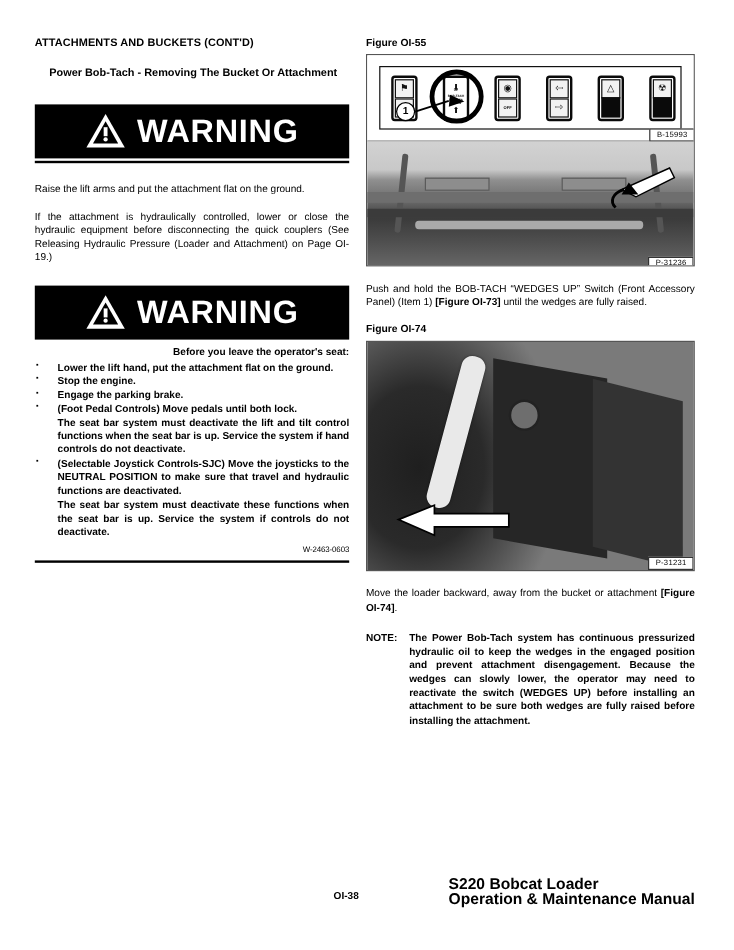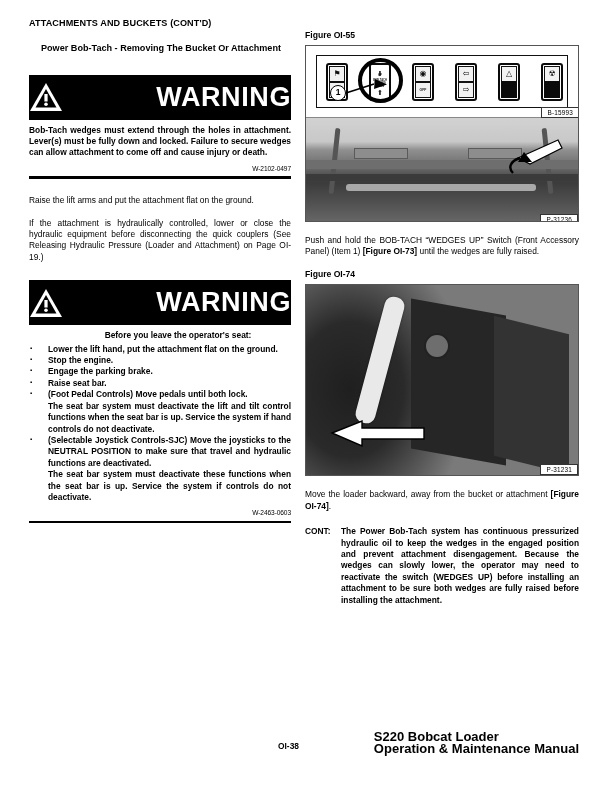--- a/index.html
+++ b/index.html
@@ -19,21 +19,21 @@
     position: absolute;
     left: 0; top: 0;
     width: 612px;
     height: 792px;
   }
 
   
   .col-left {
     position: absolute;
     left: 29px;
-    top: 18px;
+    top: 30px;
     width: 262px;
   }
   .col-right {
     position: absolute;
     left: 305px;
     top: 30px;
     width: 274px;
   }
 
   
@@ -54,21 +54,21 @@
 
   
   .warning-block {
     margin: 0 0 16px 0;
   }
   .warning-bar {
     background: #000000;
     height: 45px;
     display: flex;
     align-items: center;
-    justify-content: space-between;
+    justify-content: center;
     gap: 9px;
   }
   .warn-tri {
     display: block;
   }
   .warning-word {
     color: #ffffff;
     font-size: 27px;
     font-weight: bold;
     letter-spacing: .6px;
@@ -314,66 +314,59 @@
 </head>
 <body>
 
 <div class="page">
 
   <div class="col-left">
 
     <div class="section-title">ATTACHMENTS AND BUCKETS (CONT'D)</div>
 
     <div class="sub-title">Power Bob-Tach - Removing The Bucket Or Attachment</div>
+
+    <div class="warning-block">
+      <div class="warning-bar">
+        <svg class="warn-tri" width="34" height="30" viewBox="0 0 34 30">
+          <polygon points="17,1 33,29 1,29" fill="#ffffff"></polygon>
+          <polygon points="17,7 27.5,25.5 6.5,25.5" fill="#000000"></polygon>
+          <rect x="15.4" y="12" width="3.2" height="7.5" fill="#ffffff"></rect>
+          <circle cx="17" cy="22.2" r="1.8" fill="#ffffff"></circle>
+        </svg>
+        <span class="warning-word">WARNING</span>
+      </div>
+      <div class="warn-rule"></div>
+    </div>
+
+    <div class="body-para">Raise the lift arms and put the attachment flat on the ground.</div>
+
+    <div class="body-para" style="margin-bottom:17px;">If the attachment is hydraulically controlled, lower or close the hydraulic equipment before disconnecting the quick couplers (See Releasing Hydraulic Pressure (Loader and Attachment) on Page OI-19.)</div>
 
     <div class="warning-block">
       <div class="warning-bar">
         <svg class="warn-tri" width="34" height="30" viewBox="0 0 34 30">
           <polygon points="17,1 33,29 1,29" fill="#ffffff"></polygon>
           <polygon points="17,7 27.5,25.5 6.5,25.5" fill="#000000"></polygon>
           <rect x="15.4" y="12" width="3.2" height="7.5" fill="#ffffff"></rect>
           <circle cx="17" cy="22.2" r="1.8" fill="#ffffff"></circle>
         </svg>
         <span class="warning-word">WARNING</span>
       </div>
       <div class="warning-body">
-        <p>Bob-Tach wedges must extend through the holes in attachment. Lever(s) must be fully down and locked. Failure to secure wedges can allow attachment to come off and cause injury or death.</p>
-        <div class="warn-code">W-2102-0497</div>
-      </div>
-      <div class="warn-rule"></div>
-    </div>
-
-    <div class="body-para">Raise the lift arms and put the attachment flat on the ground.</div>
-
-    <div class="body-para" style="margin-bottom:17px;">If the attachment is hydraulically controlled, lower or close the hydraulic equipment before disconnecting the quick couplers (See Releasing Hydraulic Pressure (Loader and Attachment) on Page OI-19.)</div>
-
-    <div class="warning-block">
-      <div class="warning-bar">
-        <svg class="warn-tri" width="34" height="30" viewBox="0 0 34 30">
-          <polygon points="17,1 33,29 1,29" fill="#ffffff"></polygon>
-          <polygon points="17,7 27.5,25.5 6.5,25.5" fill="#000000"></polygon>
-          <rect x="15.4" y="12" width="3.2" height="7.5" fill="#ffffff"></rect>
-          <circle cx="17" cy="22.2" r="1.8" fill="#ffffff"></circle>
-        </svg>
-        <span class="warning-word">WARNING</span>
-      </div>
-      <div class="warning-body">
-        <p style="text-align:center;margin-left:36px;">Before you leave the operator's seat:</p>
+        <p style="text-align:right;margin-left:36px;">Before you leave the operator's seat:</p>
         <ul class="warn-list">
           <li>
             <span>Lower the lift hand, put the attachment flat on the ground.</span>
           </li>
           <li>
             <span>Stop the engine.</span>
           </li>
           <li>
             <span>Engage the parking brake.</span>
-          </li>
-          <li>
-            <span>Raise seat bar.</span>
           </li>
           <li>
             <span>(Foot Pedal Controls) Move pedals until both lock.</span>
           </li>
           <div class="sub-para">The seat bar system must deactivate the lift and tilt control functions when the seat bar is up. Service the system if hand controls do not deactivate.</div>
           <li>
             <span>(Selectable Joystick Controls-SJC) Move the joysticks to the NEUTRAL POSITION to make sure that travel and hydraulic functions are deactivated.</span>
           </li>
           <div class="sub-para">The seat bar system must deactivate these functions when the seat bar is up. Service the system if controls do not deactivate.</div>
         </ul>
@@ -496,21 +489,21 @@
       </div>
     </div>
 
     <div style="height:13px;"></div>
 
     <div class="body-para" style="margin-bottom:14px;">
       <span>Move the loader backward, away from the bucket or attachment </span><b>[Figure OI-74]</b><span>.</span>
     </div>
 
     <div class="note-block">
-      <span class="note-label">CONT:</span>
+      <span class="note-label">NOTE:</span>
       <span>The Power Bob-Tach system has continuous pressurized hydraulic oil to keep the wedges in the engaged position and prevent attachment disengagement. Because the wedges can slowly lower, the operator may need to reactivate the switch (WEDGES UP) before installing an attachment to be sure both wedges are fully raised before installing the attachment.</span>
     </div>
 
   </div>
 
   <div class="footer">
     <div class="footer-page">OI-38</div>
     <div class="footer-right">
       <div>S220 Bobcat Loader</div>
       <div>Operation &amp; Maintenance Manual</div>

